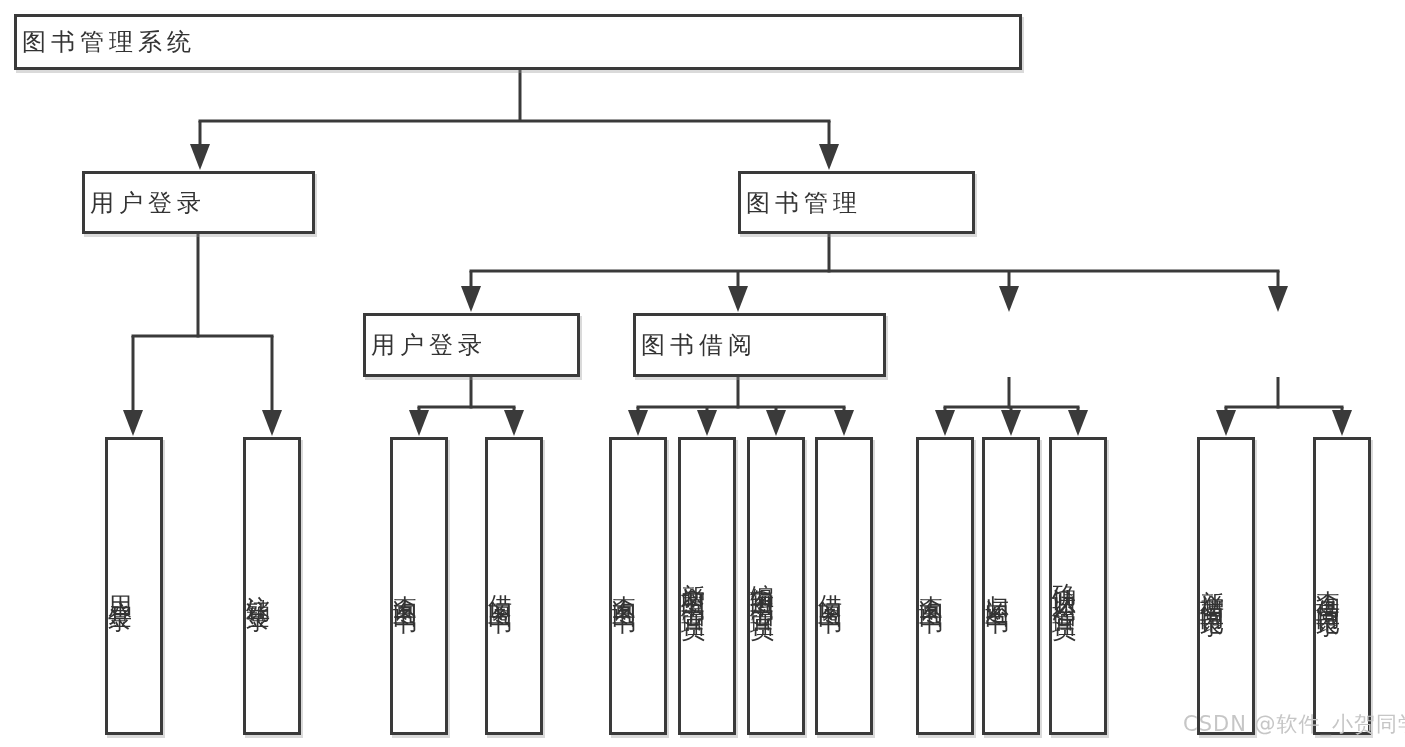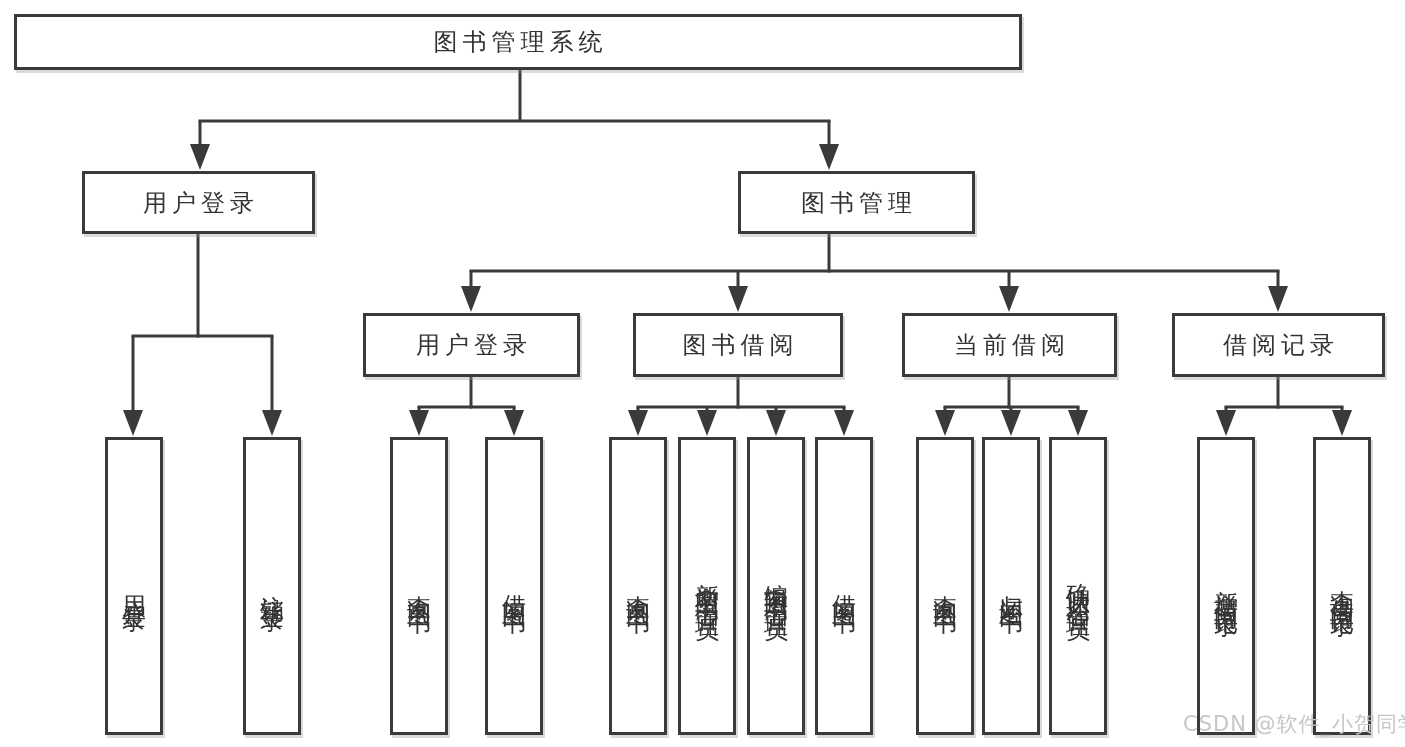--- a/index.html
+++ b/index.html
@@ -22,21 +22,21 @@
     top: 0;
     z-index: 1;
   }
   .node {
     position: absolute;
     box-sizing: border-box;
     border: 3px solid #3a3a3a;
     background: #ffffff;
     display: flex;
     align-items: center;
-    justify-content: center;
+    justify-content: flex-start;
     z-index: 2;
     box-shadow: 2px 3px 0 rgba(150,150,150,0.35);
   }
   .hbox {
     font-size: 24px;
     letter-spacing: 5px;
     text-indent: 5px;
     white-space: nowrap;
   }
   .vbox {
@@ -141,28 +141,22 @@
   <div class="node hbox" style="left:82px;top:171px;width:233px;height:63px">
     <span>用户登录</span>
   </div>
   <div class="node hbox" style="left:738px;top:171px;width:237px;height:63px">
     <span>图书管理</span>
   </div>
 
   <div class="node hbox" style="left:363px;top:313px;width:217px;height:64px">
     <span>用户登录</span>
   </div>
-  <div class="node hbox" style="left:633px;top:313px;width:210px;height:64px">
+  <div class="node hbox" style="left:633px;top:313px;width:253px;height:64px">
     <span>图书借阅</span>
-  </div>
-  <div class="node hbox" style="left:902px;top:313px;width:215px;height:64px">
-    <span>当前借阅</span>
-  </div>
-  <div class="node hbox" style="left:1172px;top:313px;width:213px;height:64px">
-    <span>借阅记录</span>
   </div>
 
   <div class="node vbox" style="left:105px">
     <span>用户登录</span>
   </div>
   <div class="node vbox" style="left:243px">
     <span>注销登录</span>
   </div>
 
   <div class="node vbox" style="left:390px">

